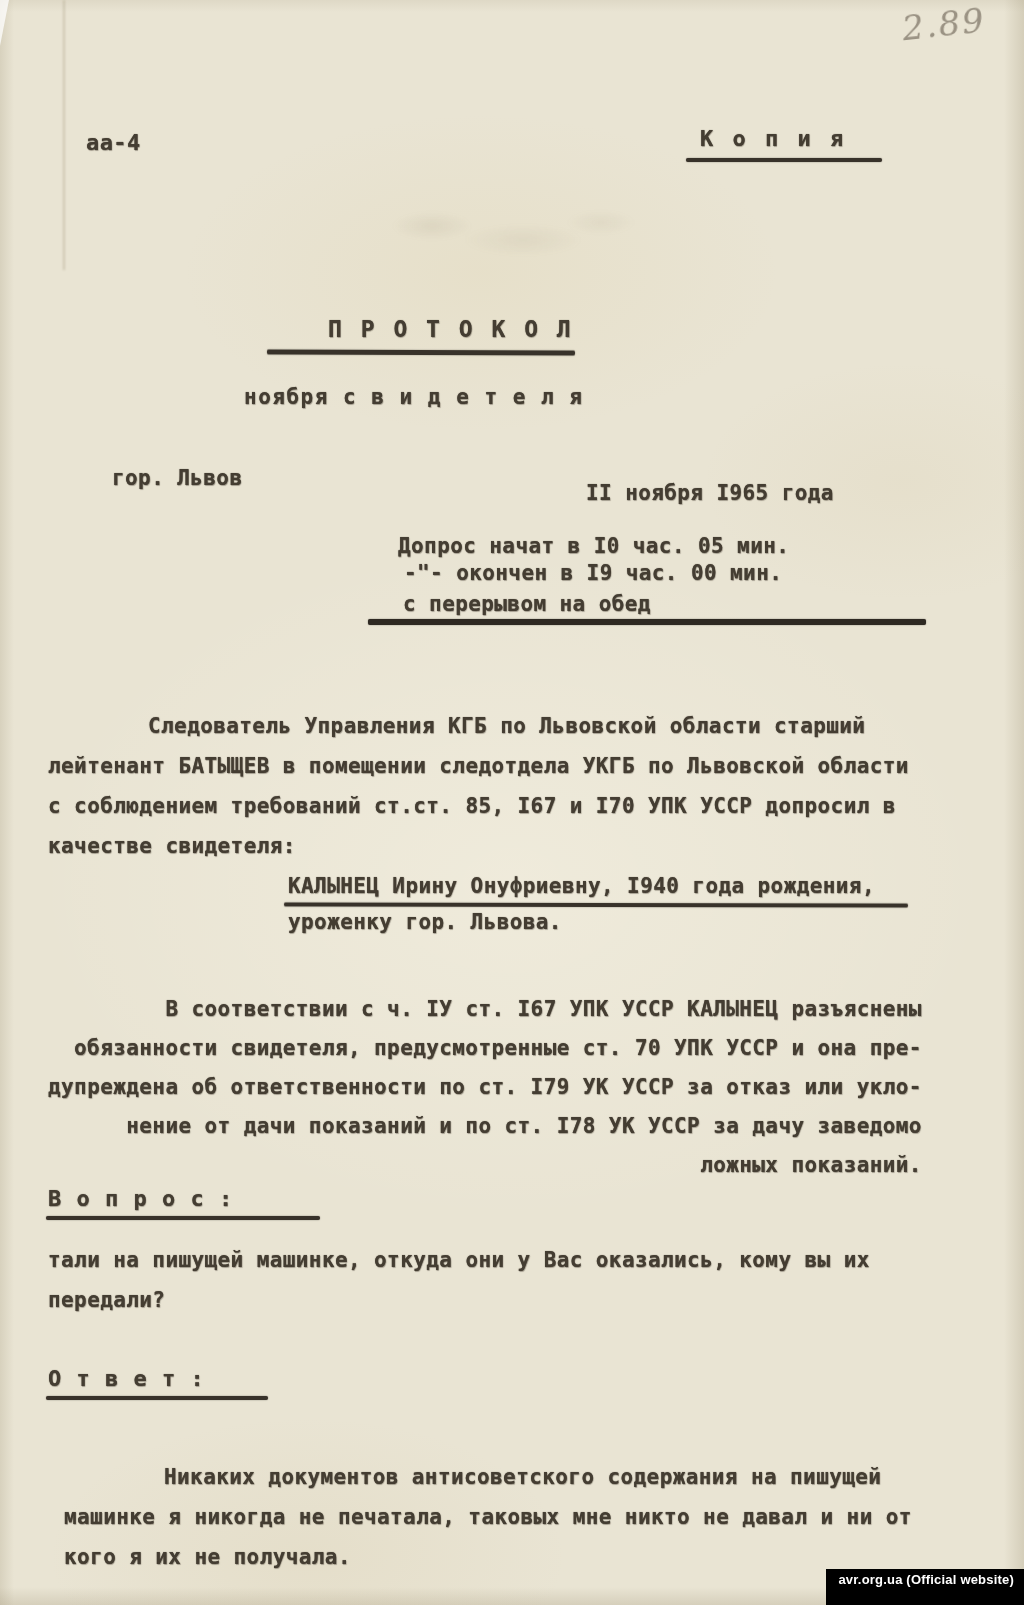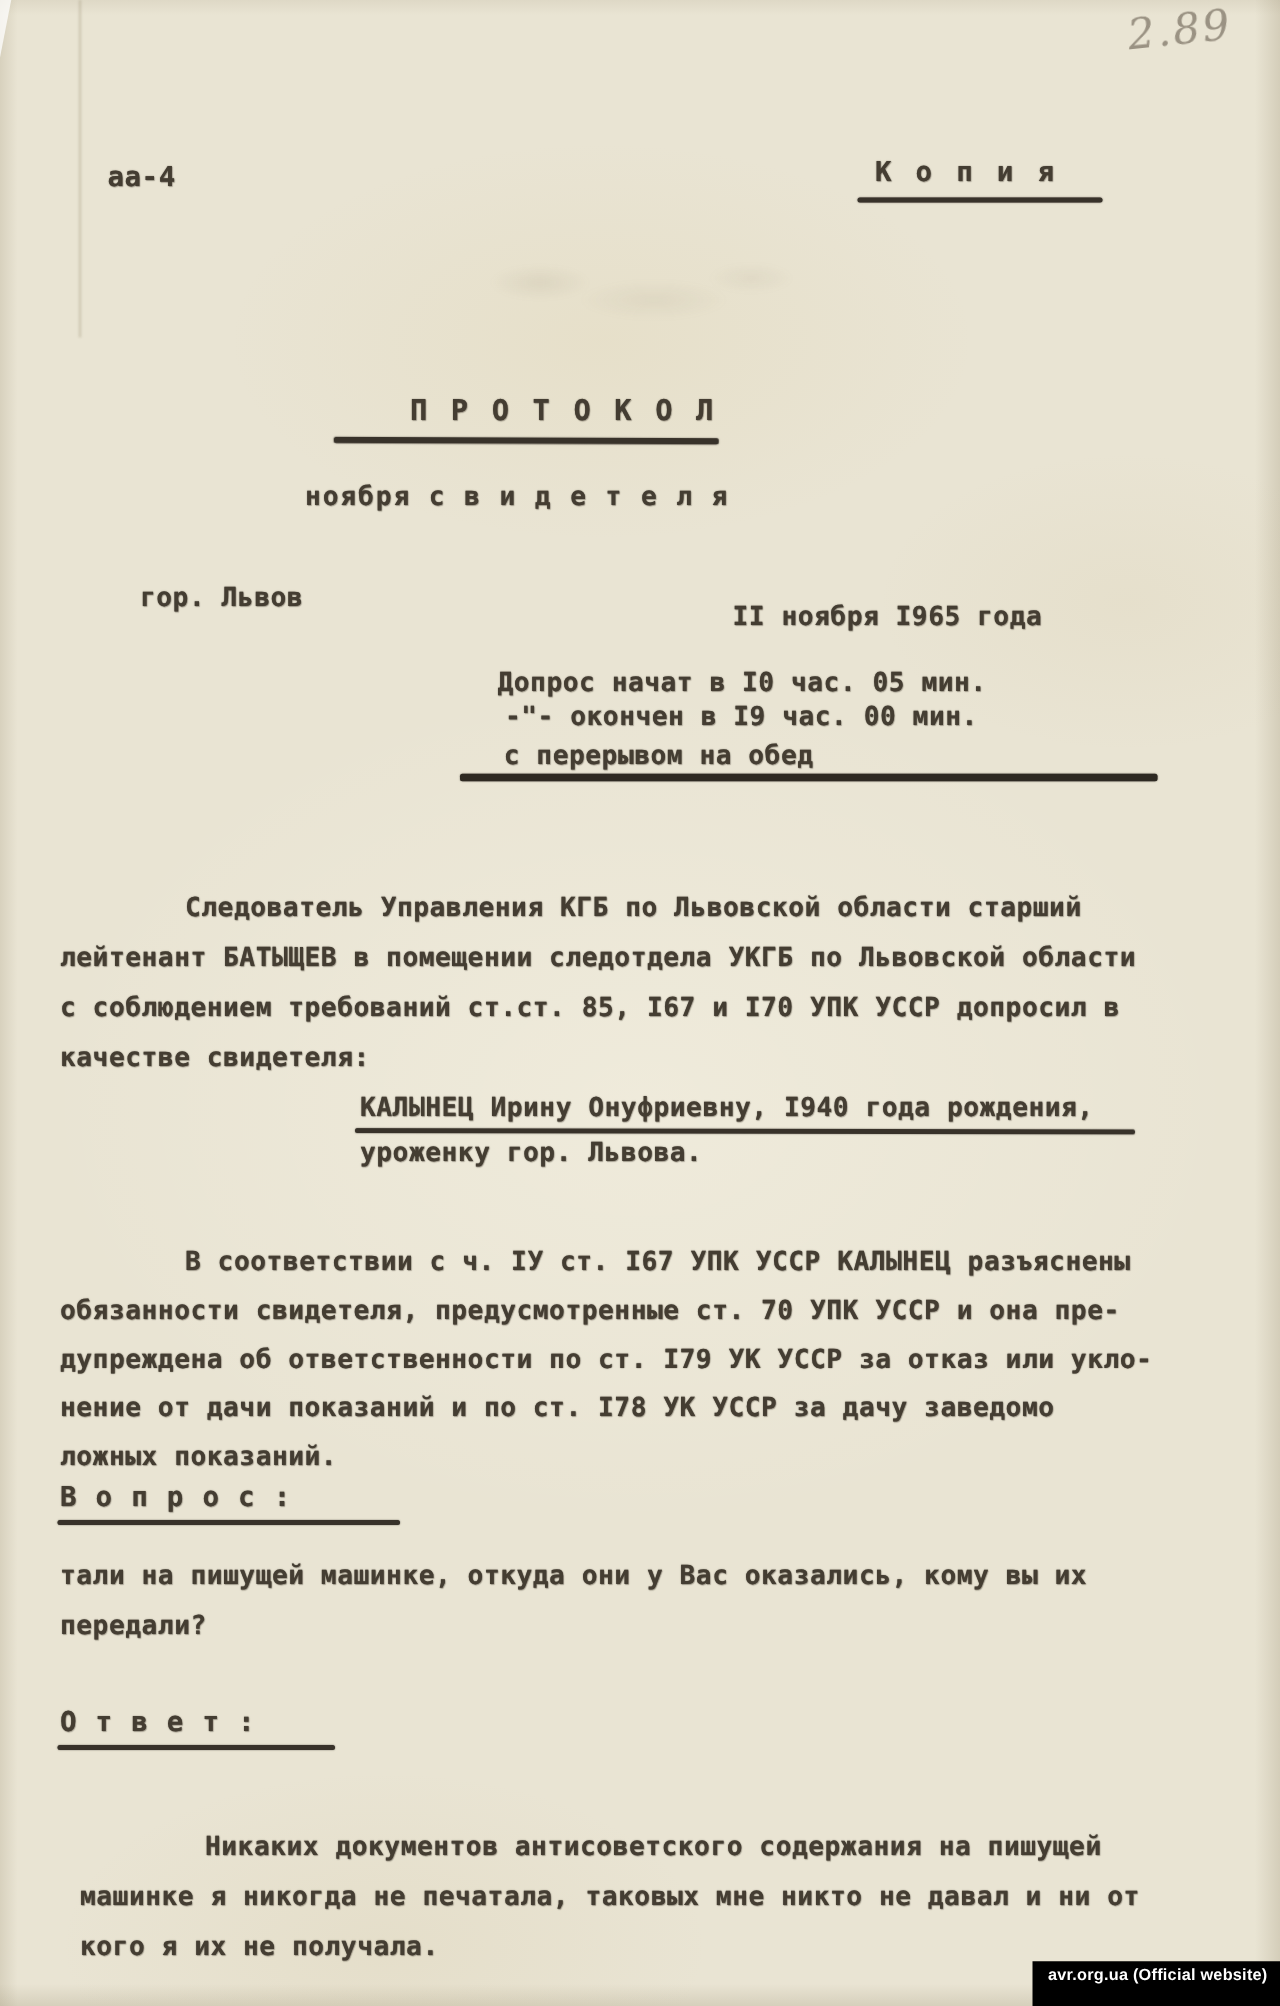--- a/index.html
+++ b/index.html
@@ -24,21 +24,21 @@
     position:absolute;
     font-weight:700;
     font-size:21px;
     letter-spacing:.4px;
     white-space:nowrap;
     color:#443d32;
     text-shadow:0 0 1px rgba(62,55,44,.75), .6px .6px .8px rgba(62,55,44,.35);
     filter:blur(.3px);
   }
   .para .line{line-height:40px;height:40px;}
-  .para-tight .line{line-height:39px;height:39px;}
+  .para-tight .line{line-height:39px;height:39px;text-align:right;}
   .line.indent{padding-left:100px;}
   .rule{
     position:absolute;
     background:#38322a;
     border-radius:2px;
     box-shadow:0 0 1.2px rgba(56,50,42,.85);
     filter:blur(.25px);
   }
   .rule.heavy{background:#2e2922;}
   .handwritten{

